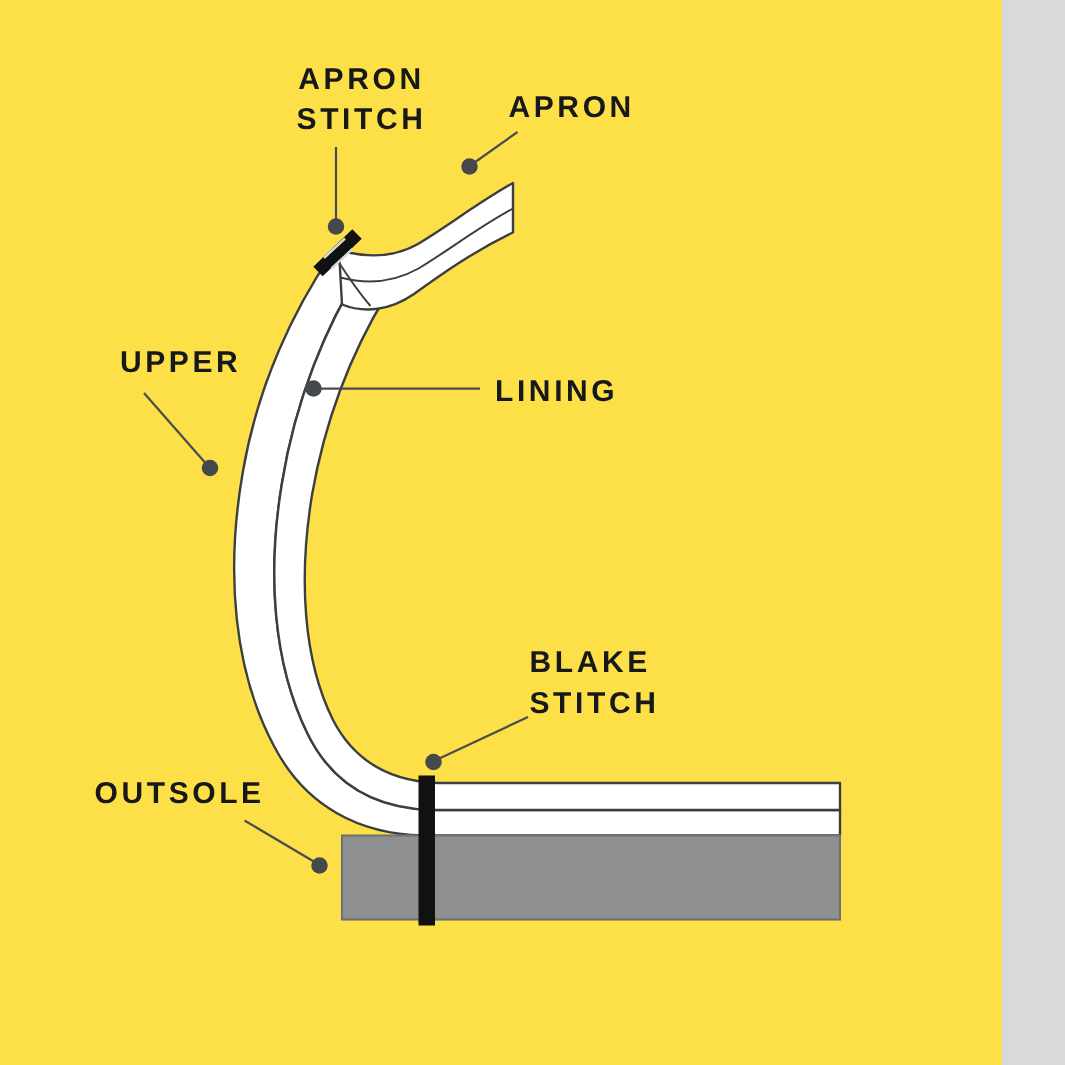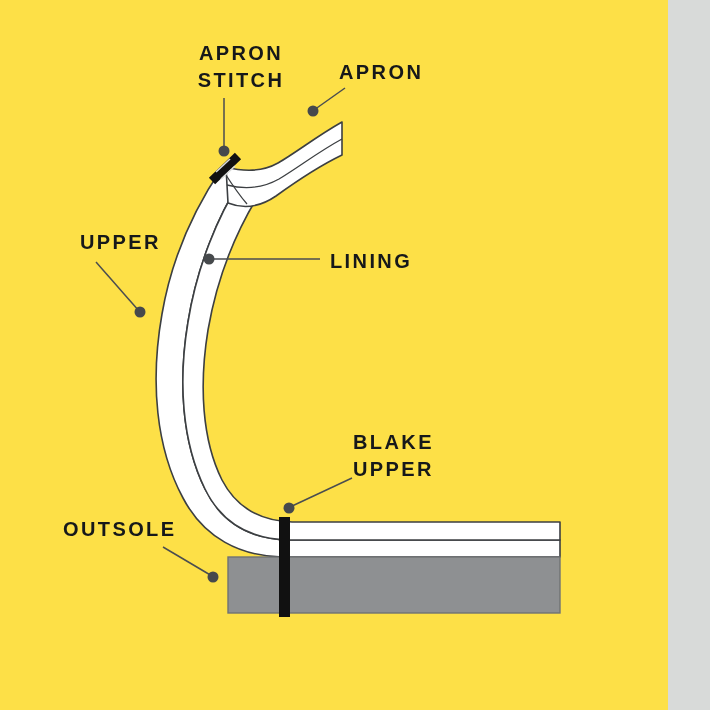--- a/index.html
+++ b/index.html
@@ -127,17 +127,17 @@
   <div class="label two-line lbl-apron-stitch">APRON
 STITCH</div>
 
   <div class="label lbl-apron">APRON</div>
 
   <div class="label lbl-upper">UPPER</div>
 
   <div class="label lbl-lining">LINING</div>
 
   <div class="label two-line lbl-blake-stitch">BLAKE
-UPPER</div>
+STITCH</div>
 
   <div class="label lbl-outsole">OUTSOLE</div>
 
 </div>
 
 </body></html>

